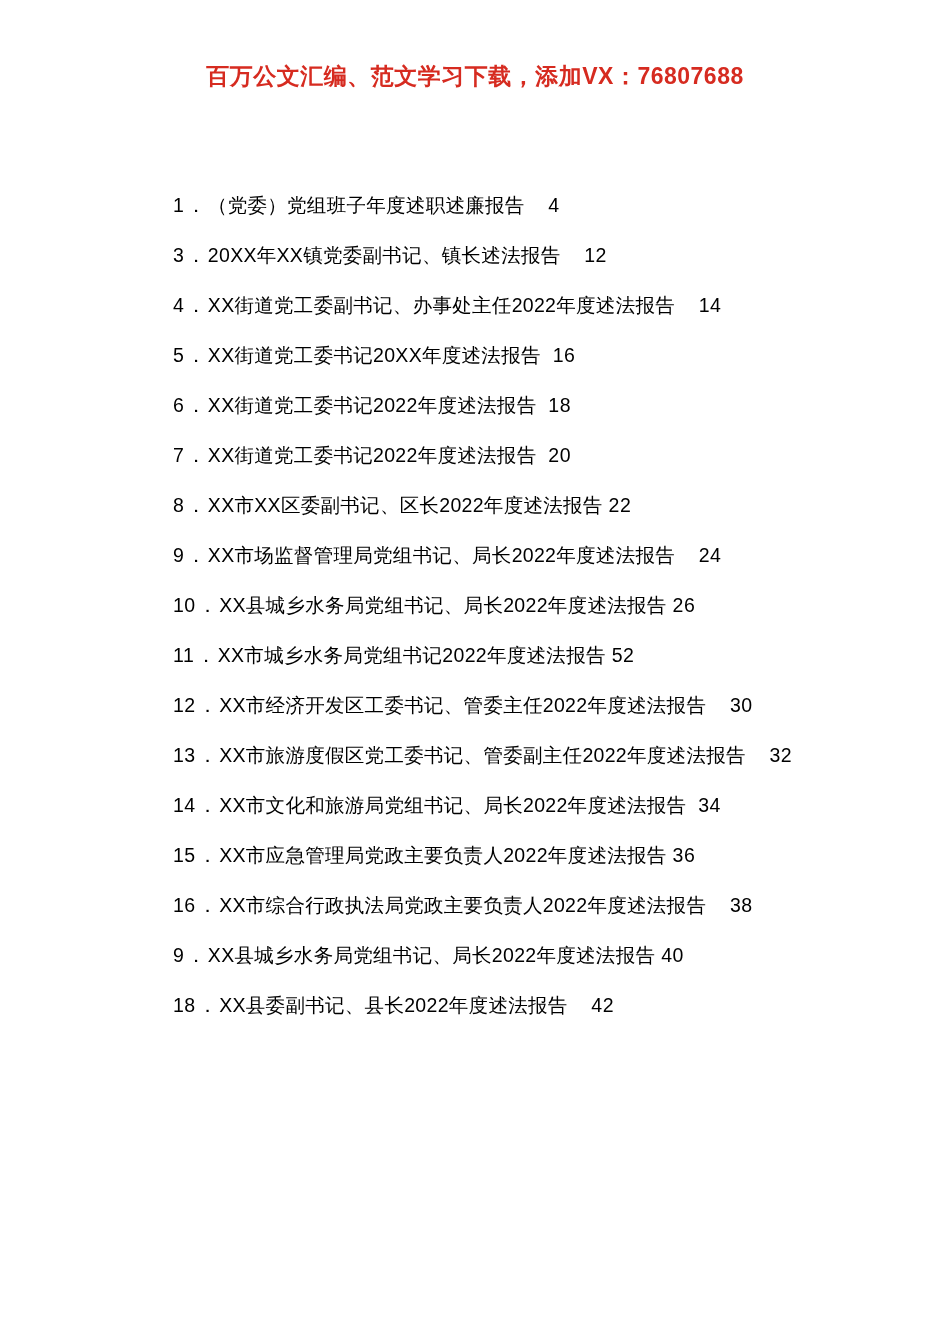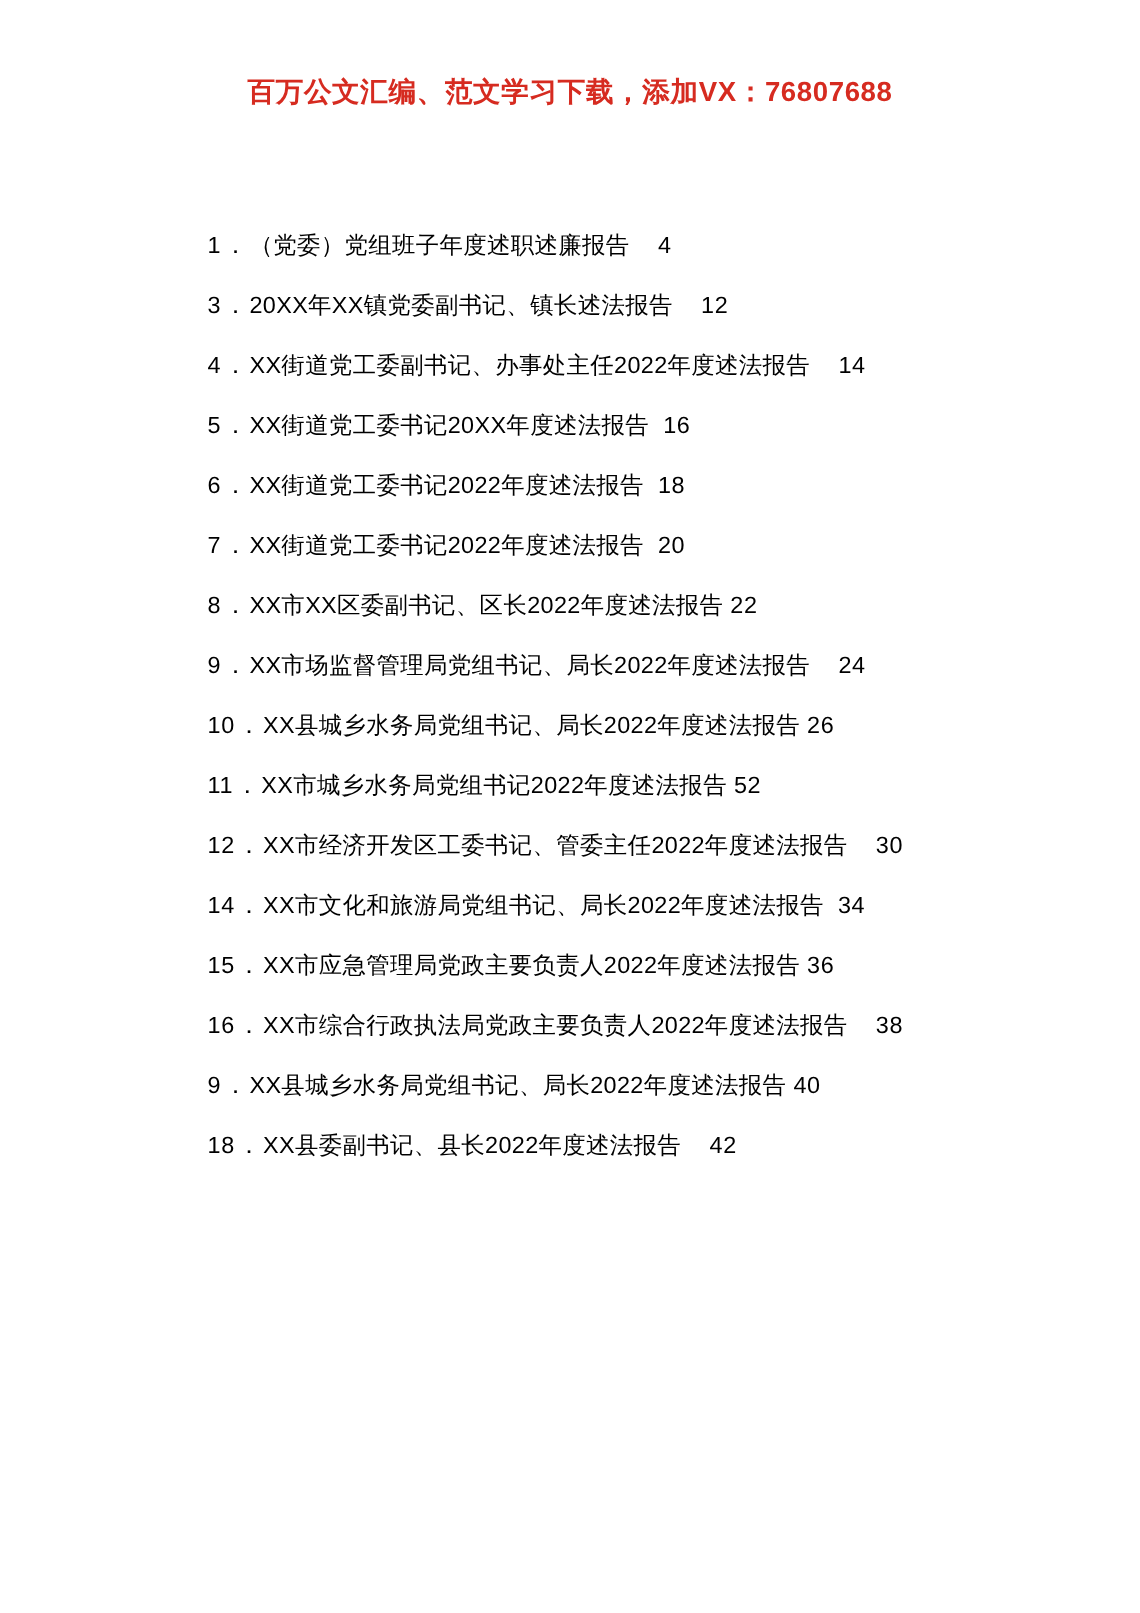--- a/index.html
+++ b/index.html
@@ -94,20 +94,21 @@
       <div class="toc-entry"><span class="num">3</span><span class="dot-sep">．</span><span class="title">20XX年XX镇党委副书记、镇长述法报告</span><span class="pageno gap-lg">12</span></div>
       <div class="toc-entry"><span class="num">4</span><span class="dot-sep">．</span><span class="title">XX街道党工委副书记、办事处主任2022年度述法报告</span><span class="pageno gap-lg">14</span></div>
       <div class="toc-entry"><span class="num">5</span><span class="dot-sep">．</span><span class="title">XX街道党工委书记20XX年度述法报告</span><span class="pageno gap-md">16</span></div>
       <div class="toc-entry"><span class="num">6</span><span class="dot-sep">．</span><span class="title">XX街道党工委书记2022年度述法报告</span><span class="pageno gap-md">18</span></div>
       <div class="toc-entry"><span class="num">7</span><span class="dot-sep">．</span><span class="title">XX街道党工委书记2022年度述法报告</span><span class="pageno gap-md">20</span></div>
       <div class="toc-entry"><span class="num">8</span><span class="dot-sep">．</span><span class="title">XX市XX区委副书记、区长2022年度述法报告</span><span class="pageno gap-sm">22</span></div>
       <div class="toc-entry"><span class="num">9</span><span class="dot-sep">．</span><span class="title">XX市场监督管理局党组书记、局长2022年度述法报告</span><span class="pageno gap-lg">24</span></div>
       <div class="toc-entry"><span class="num">10</span><span class="dot-sep">．</span><span class="title">XX县城乡水务局党组书记、局长2022年度述法报告</span><span class="pageno gap-sm">26</span></div>
       <div class="toc-entry"><span class="num">11</span><span class="dot-sep">．</span><span class="title">XX市城乡水务局党组书记2022年度述法报告</span><span class="pageno gap-sm">52</span></div>
       <div class="toc-entry wrapped"><span class="num">12</span><span class="dot-sep">．</span><span class="title">XX市经济开发区工委书记、管委主任2022年度述法报告</span><span class="pageno gap-lg">30</span></div>
+      <div class="toc-entry wrapped"><span class="num">13</span><span class="dot-sep">．</span><span class="title">XX市旅游度假区党工委书记、管委副主任2022年度述法报告</span><span class="pageno gap-lg">32</span></div>
       <div class="toc-entry"><span class="num">14</span><span class="dot-sep">．</span><span class="title">XX市文化和旅游局党组书记、局长2022年度述法报告</span><span class="pageno gap-md">34</span></div>
       <div class="toc-entry"><span class="num">15</span><span class="dot-sep">．</span><span class="title">XX市应急管理局党政主要负责人2022年度述法报告</span><span class="pageno gap-sm">36</span></div>
       <div class="toc-entry wrapped"><span class="num">16</span><span class="dot-sep">．</span><span class="title">XX市综合行政执法局党政主要负责人2022年度述法报告</span><span class="pageno gap-lg">38</span></div>
       <div class="toc-entry"><span class="num">9</span><span class="dot-sep">．</span><span class="title">XX县城乡水务局党组书记、局长2022年度述法报告</span><span class="pageno gap-sm">40</span></div>
       <div class="toc-entry"><span class="num">18</span><span class="dot-sep">．</span><span class="title">XX县委副书记、县长2022年度述法报告</span><span class="pageno gap-lg">42</span></div>
     </div>
 
 </div>
 
 </body></html>

